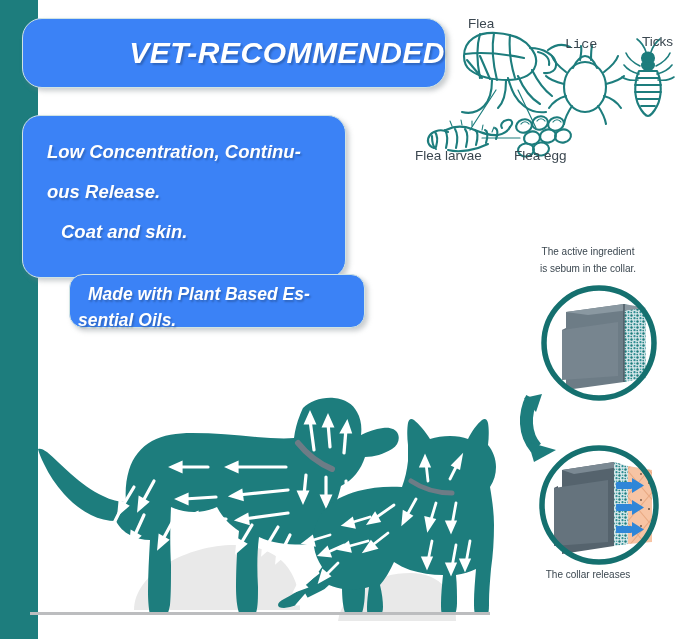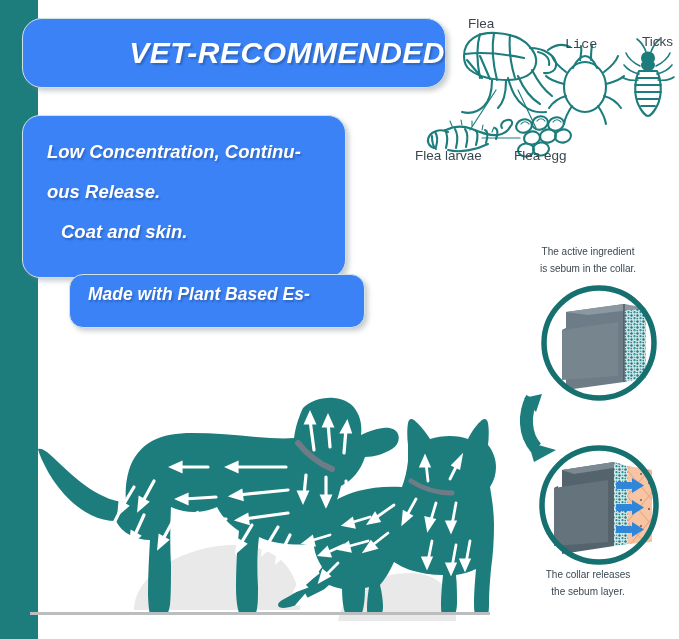--- a/index.html
+++ b/index.html
@@ -150,20 +150,21 @@
   </div>
 
   <div class="panel panel-body">
     <div class="txt">Low Concentration, Continu-</div>
     <div class="txt">ous Release.</div>
     <div class="txt" style="padding-left:14px;">Coat and skin.</div>
   </div>
 
   <div class="panel panel-oils">
     <div class="txt">Made with Plant Based Es-</div>
+    <div class="txt" style="margin-left:-10px;">sential Oils.</div>
   </div>
 
   <div class="pest-area">
 
     <svg width="259" height="172" viewBox="0 0 259 172">
       <g fill="none" stroke="#1d7d7d" stroke-width="2.1" stroke-linecap="round" stroke-linejoin="round">
 
         <g stroke-width="1.2">
           <line x1="76" y1="82" x2="50" y2="122"></line>
           <line x1="98" y1="82" x2="116" y2="120"></line>
@@ -589,16 +590,15 @@
           <polygon points="104,78 116,85.5 104,93"></polygon>
         </g>
       </g>
 
       <circle cx="71" cy="61" r="57" fill="none" stroke="#15706f" stroke-width="5.5"></circle>
     </svg>
   </div>
 
   <div class="circle-cap cap-bottom">
     <div>The collar releases</div>
-    <div>the sebum layer.</div>
   </div>
 
 </div>
 
 </body></html>

